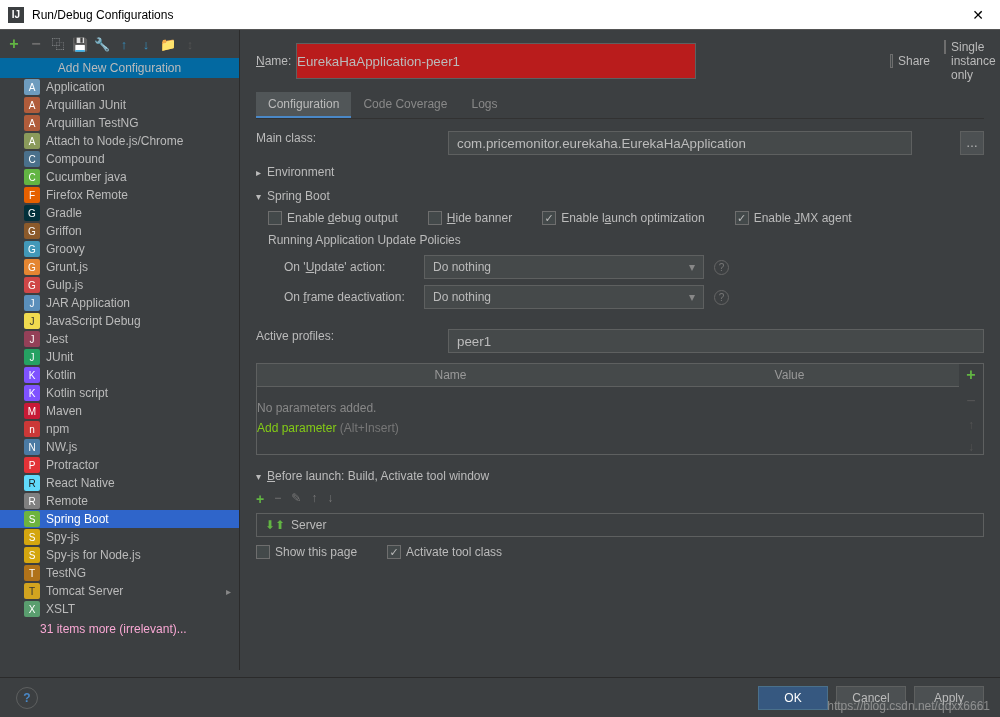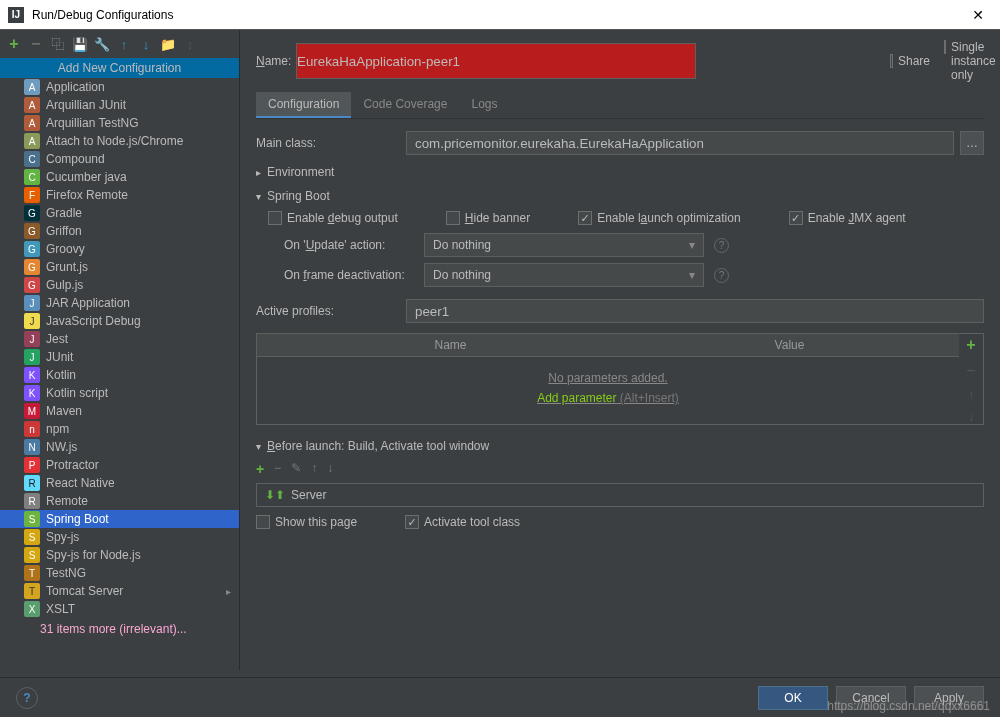--- a/index.html
+++ b/index.html
@@ -55,39 +55,39 @@
 .row label { width: 40px; }
 .underline { text-decoration: underline; }
 .name-input { flex: 0 0 400px; background: #b91c1c; border: 1px solid #5e6060; color: #bbbbbb; padding: 4px 0; height: 36px; }
 .share-group { margin-left: auto; display: flex; gap: 14px; align-items: center; }
 .checkbox { width: 14px; height: 14px; border: 1px solid #6e6e6e; background: #43494a; display: inline-flex; align-items: center; justify-content: center; margin-right: 5px; cursor: pointer; }
 .checkbox.checked::after { content: "✓"; color: #bbbbbb; font-size: 11px; line-height: 1; }
 .chk-label { display: inline-flex; align-items: flex-start; cursor: pointer; }
 .tabs { display: flex; border-bottom: 1px solid #323232; margin-bottom: 12px; }
 .tab { padding: 5px 12px; cursor: pointer; color: #888; }
 .tab.active { color: #bbbbbb; border-bottom: 2px solid #4a88c7; background: #515658; }
-.form-row { display: flex; align-items: center; margin-bottom: 10px; }
+.form-row { display: flex; margin-bottom: 10px; gap: 42px; }
 .form-row .lbl { width: 150px; }
 .text-input { flex: 1; background: #45494a; border: 1px solid #5e6060; color: #bbbbbb; padding: 4px 8px; height: 24px; }
 .btn-browse { width: 24px; height: 24px; background: #4c5052; border: 1px solid #5e6060; margin-left: 6px; display: inline-flex; align-items: center; justify-content: center; cursor: pointer; }
 .section-header { display: flex; align-items: center; margin: 10px 0 8px 0; cursor: pointer; }
 .section-header .arrow { margin-right: 6px; font-size: 10px; }
-.checkbox-row { display: flex; gap: 48px; margin: 8px 0 8px 12px; flex-wrap: wrap; }
+.checkbox-row { display: flex; gap: 30px; margin: 8px 0 8px 12px; flex-wrap: wrap; }
 .subsection-title { margin: 8px 0 8px 12px; color: #bbbbbb; }
 .subform-row { display: flex; align-items: center; margin: 6px 0 6px 28px; }
 .subform-row .lbl { width: 140px; }
 .select { width: 280px; background: #45494a; border: 1px solid #5e6060; color: #bbbbbb; padding: 3px 8px; height: 24px; display: flex; align-items: center; justify-content: space-between; cursor: pointer; }
 .select::after { content: "▾"; color: #888; }
 .help-icon { margin-left: 10px; color: #777; border: 1px solid #666; border-radius: 50%; width: 15px; height: 15px; display: inline-flex; align-items: center; justify-content: center; font-size: 10px; cursor: pointer; }
 .param-table { border: 1px solid #5e6060; margin-top: 4px; }
 .param-header { display: flex; background: #45494a; border-bottom: 1px solid #5e6060; }
 .param-header > div { flex: 1; text-align: center; padding: 4px; color: #999; }
 .param-side { width: 24px; display: flex; flex-direction: column; align-items: center; padding-top: 2px; gap: 8px; }
 .param-body-wrap { display: flex; }
-.param-body { flex: 1; text-align: center; padding: 14px 0 10px 0; color: #888; text-decoration: underline; }
+.param-body { flex: 1; text-align: left; padding: 14px 0 10px 0; color: #888; }
 .param-body a { color: #84cc16; text-decoration: none; cursor: pointer; }
 .param-hint { color: #777; }
 .before-launch { margin-top: 14px; }
 .bl-toolbar { display: flex; gap: 10px; margin: 6px 0; }
 .bl-toolbar .tb-icon { cursor: pointer; color: #777; }
 .bl-toolbar .tb-icon.add { color: #62b543; font-weight: bold; font-size: 14px; }
 .bl-list { border: 1px solid #5e6060; padding: 4px 8px; display: flex; align-items: center; background: #3c3f41; }
 .bl-icon { color: #62b543; margin-right: 6px; font-size: 12px; }
 .bottom-bar { position: absolute; bottom: 0; left: 0; right: 0; height: 40px; background: #3c3f41; border-top: 1px solid #2b2b2b; display: flex; align-items: center; padding: 0 16px; }
 .help-btn { width: 22px; height: 22px; border: 1px solid #5e6060; border-radius: 50%; display: inline-flex; align-items: center; justify-content: center; color: #4a88c7; cursor: pointer; font-weight: bold; }
@@ -294,37 +294,38 @@
       <label class="chk-label">
           <span class="checkbox checked"></span>
           <span>Enable l<span class="underline">a</span>unch optimization</span>
         </label>
       <label class="chk-label">
           <span class="checkbox checked"></span>
           <span>Enable <span class="underline">J</span>MX agent</span>
         </label>
     </div>
 
+    <div class="subsection-title">Running Application Update Policies</div>
 
     <div class="subform-row">
       <div class="lbl">On '<span class="underline">U</span>pdate' action:</div>
       <div class="select">
           <span>Do nothing</span>
         </div>
       <span class="help-icon">?</span>
     </div>
     <div class="subform-row">
       <div class="lbl">On <span class="underline">f</span>rame deactivation:</div>
       <div class="select">
           <span>Do nothing</span>
         </div>
       <span class="help-icon">?</span>
     </div>
 
-    <div class="form-row" style="margin-top:12px">
+    <div class="form-row" style="margin-top:20px">
       <div class="lbl">Active profiles:</div>
       <input class="text-input" value="peer1" style="">
     </div>
 
     <div class="param-table">
       <div class="param-body-wrap">
         <div style="flex:1">
           <div class="param-header">
             <div style="width:24px;flex:0 0 24px"></div>
             <div>Name</div>

